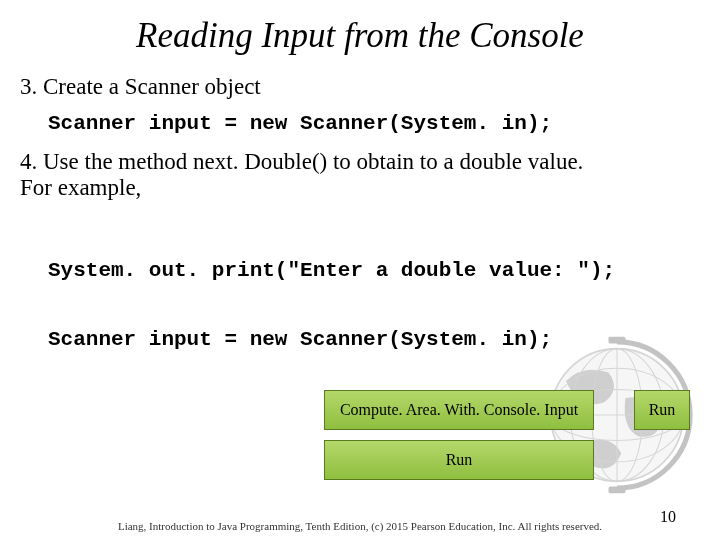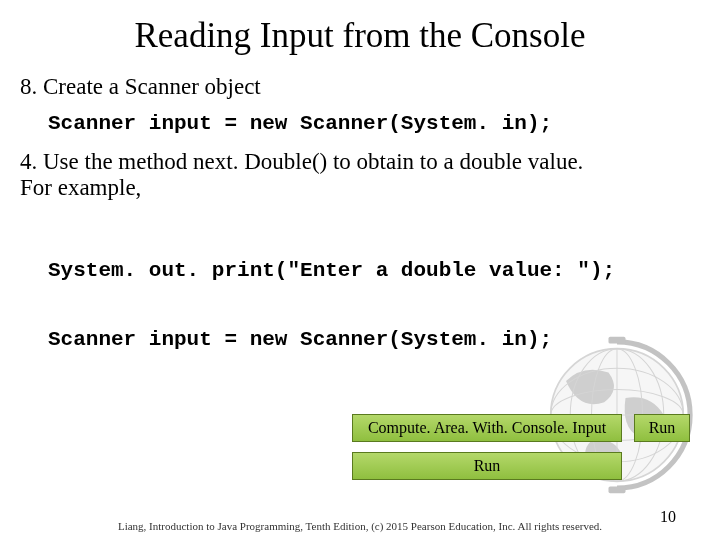--- a/index.html
+++ b/index.html
@@ -11,20 +11,21 @@
     color: #000;
     position: relative;
     overflow: hidden;
   }
   .title {
     font-size: 35px;
     text-align: center;
     margin-top: 16px;
     margin-bottom: 18px;
     font-weight: normal;
+    font-style: italic;
   }
   .body-text {
     font-size: 23px;
     margin-left: 20px;
     margin-right: 20px;
   }
   .step2 { margin-top: 14px; }
   .code {
     font-family: "Courier New", Courier, monospace;
     font-weight: bold;
@@ -40,28 +41,29 @@
     bottom: 60px;
     display: grid;
     grid-template-columns: auto auto;
     row-gap: 10px;
     column-gap: 12px;
   }
   .btn {
     display: flex;
     align-items: center;
     justify-content: center;
-    height: 28px;
+    height: 40px;
     font-size: 16px;
     font-family: "Times New Roman", Times, serif;
     border: 1px solid #5a7a1f;
     background: linear-gradient(#b4d86a, #8fbf3f);
     padding: 0 10px;
     cursor: pointer;
     min-width: 56px;
+    margin-left: 28px;
   }
   .btn.prog { min-width: 270px; }
   .globe {
     position: absolute;
     right: 18px;
     bottom: 40px;
     width: 170px;
     height: 170px;
     opacity: 0.35;
     z-index: -1;
@@ -82,21 +84,21 @@
     right: 44px;
     bottom: 14px;
     font-size: 16px;
   }
 </style>
 </head>
 <body>
 
 <h1 class="title">Reading Input from the Console</h1>
 
-<p class="body-text">8. Create a Scanner object</p>
+<p class="body-text">3. Create a Scanner object</p>
 
 <div class="code">Scanner input = new Scanner(System. in);</div>
 
 <p class="body-text step2">4. Use the method next. Double() to obtain to a double value.</p>
 <p class="body-text">For example,</p>
 
 <div class="code">
   <div>System. out. print("Enter a double value: ");</div>
   <div>Scanner input = new Scanner(System. in);</div>
 </div>

